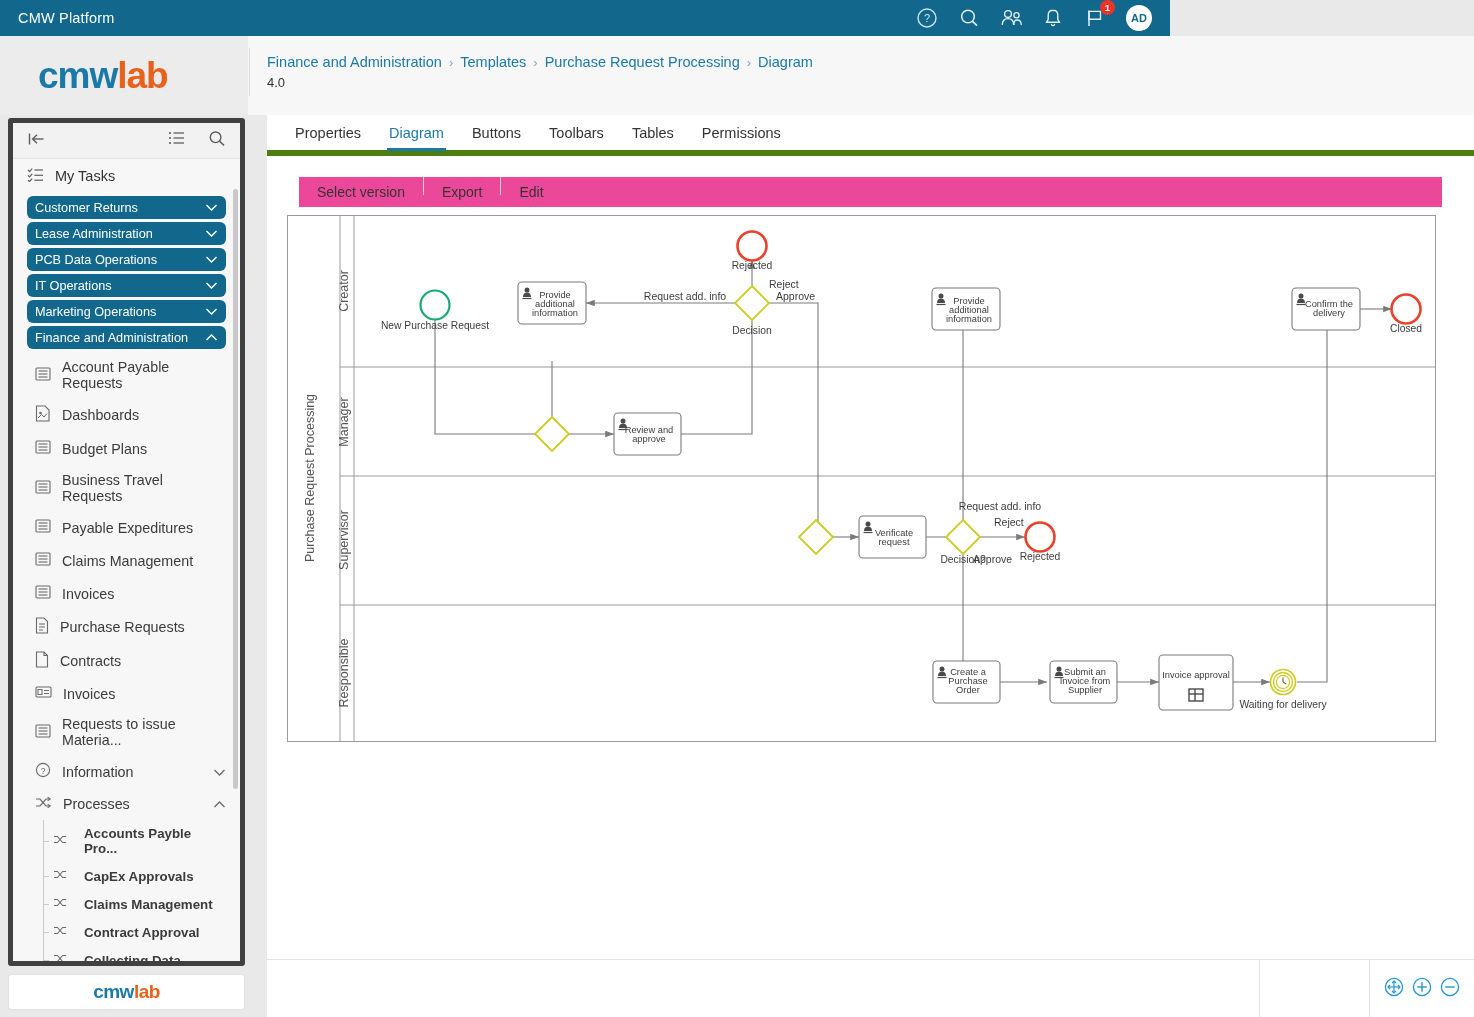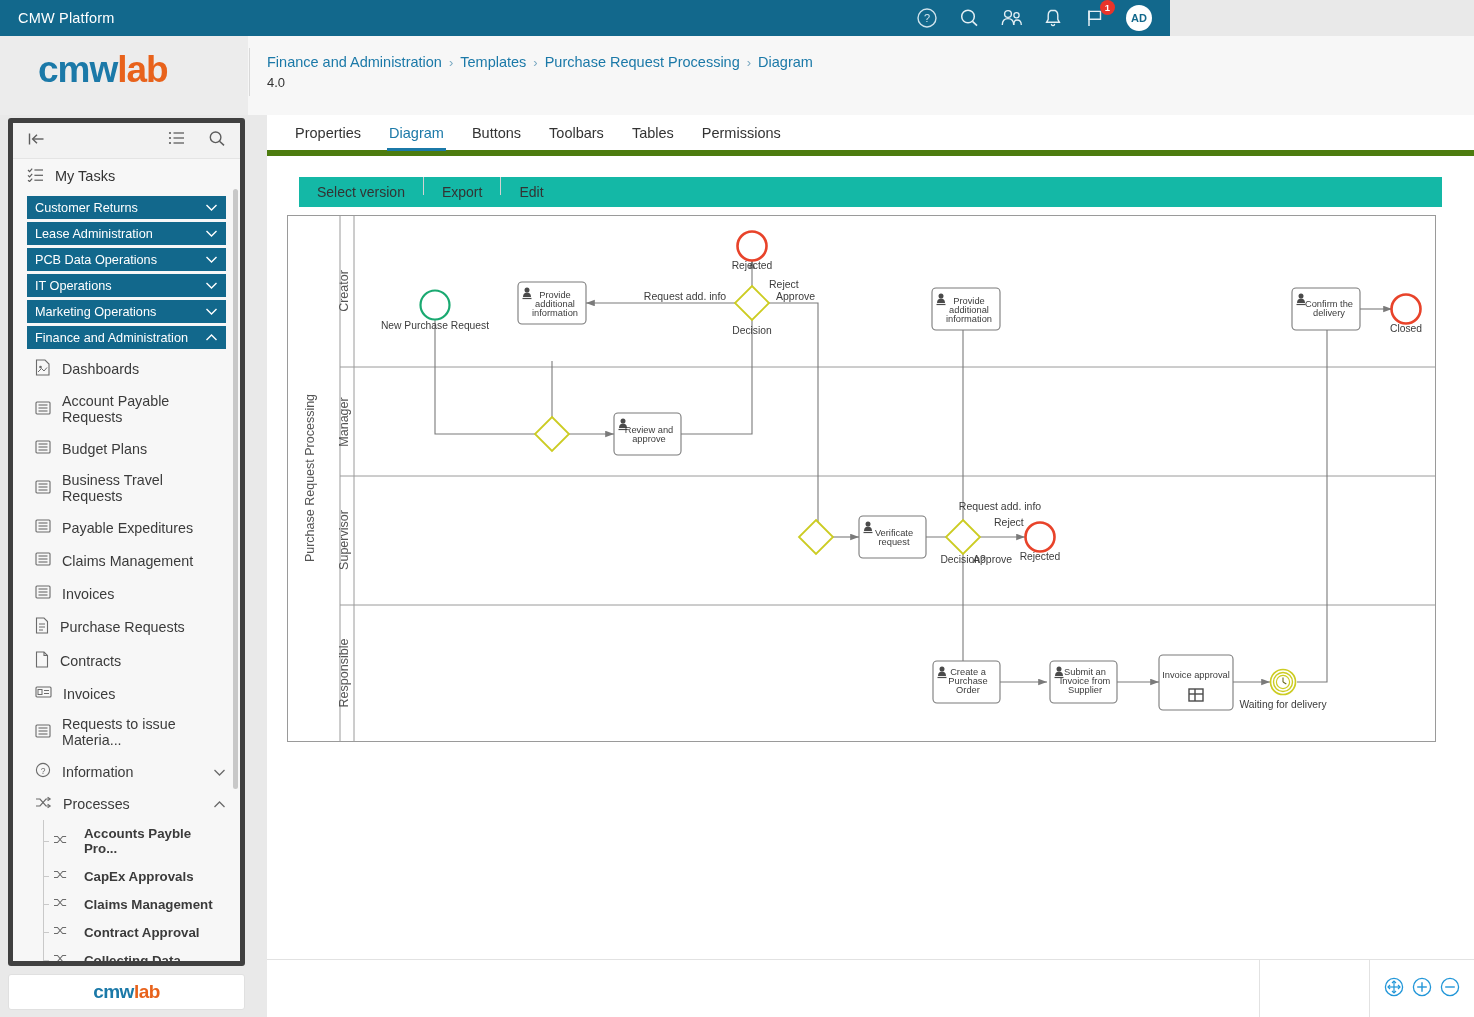--- a/index.html
+++ b/index.html
@@ -37,21 +37,21 @@
     font-size:11px;font-weight:bold;display:flex;align-items:center;justify-content:center;
     cursor:pointer;
   }
 
   
   .header-band{
     position:absolute; top:36px; left:0; width:1474px; height:79px;
     background:#ececec;
   }
   .logo{
-    position:absolute; left:38px; top:49px;
+    position:absolute; left:38px; top:55px;
     font-size:37px; font-weight:bold; letter-spacing:-1px;
   }
   .logo .c1{ color:#1b79a8; }
   .logo .c2{ color:#e8621b; }
   .header-white{
     position:absolute; left:248px; top:36px; width:1226px; height:79px;
     background:#f7f7f7;
   }
   .hdr-sep{
     position:absolute; left:249px; top:48px; width:1px; height:48px; background:#d8d8d8;
@@ -85,21 +85,21 @@
     position:absolute; right:2px; top:30px; width:5px; height:600px;
     background:#c8c8c8; border-radius:3px;
   }
   .sb-mytasks{
     display:flex; align-items:center; gap:11px; padding:8px 14px; font-size:14.5px;
     color:#333; cursor:pointer;
   }
   .sb-group{
     margin:3px 14px; height:23px; background:#12688c; color:#fff;
     display:flex; align-items:center; padding:0 8px; font-size:12.7px;
-    border-radius:0; cursor:pointer;
+    border-radius:6px; cursor:pointer;
   }
   .sb-group .chev{ margin-left:auto; }
   .sb-item{
     display:flex; align-items:center; gap:11px; padding:7px 14px 7px 22px;
     font-size:14.3px; color:#3b3b3b; cursor:pointer;
   }
   .sb-item .chev{ margin-left:auto; }
   .sb-sub{
     display:flex; align-items:center; gap:16px; padding:6px 14px 6px 40px;
     font-size:13.3px; color:#3b3b3b; cursor:pointer; position:relative;font-weight:bold;
@@ -129,21 +129,21 @@
   .tab{
     font-size:14.5px; color:#333; padding:0 14px 9px 14px; cursor:pointer;
     position:relative;
   }
   .tab.active{ color:#1b79a8; }
   .tab.active::after{
     content:""; position:absolute; left:12px; right:12px; bottom:-1px; height:3px;
     background:#1b79a8;
   }
   .toolbar{
-    margin:21px 32px 0 32px; height:30px; background:#14b8a6;
+    margin:21px 32px 0 32px; height:30px; background:#ec4899;
     display:flex; align-items:flex-start;
   }
   .tb-btn{
     font-size:14px; color:#333; padding:0 18px; cursor:pointer; line-height:30px;
   }
   .tb-div{ width:1px; height:18px; background:#d2d2d2; }
 
   
   .diagram-wrap{
     position:absolute; left:287px; top:215px; width:1149px; height:527px;
@@ -316,38 +316,38 @@
       <span>Finance and Administration</span>
       <span class="chev">
         <svg width="13" height="9" viewBox="0 0 13 9">
             <polyline points="1.5,7 6.5,2 11.5,7" fill="none" stroke="#ffffff" stroke-width="1.4"></polyline>
           </svg>
       </span>
     </div>
 
     <div class="sb-item">
       <span>
-        <svg width="16" height="17" viewBox="0 0 16 17">
-            <path d="M1.5,1 L10,1 L14,5 L14,16 L1.5,16 Z" fill="none" stroke="#6b6b6b" stroke-width="1.1"></path>
-            <circle cx="5.5" cy="8" r="1.3" fill="#6b6b6b"></circle>
-            <polyline points="3,13 6.5,9.5 9,12 12,8.5" fill="none" stroke="#6b6b6b" stroke-width="1"></polyline>
-          </svg>
-      </span>
-      <span>Dashboards</span>
-    </div>
-    <div class="sb-item">
-      <span>
         <svg width="16" height="16" viewBox="0 0 16 16">
             <rect x="1" y="2" width="14" height="12" fill="none" stroke="#6b6b6b" stroke-width="1.1" rx="1"></rect>
             <line x1="3.5" y1="5" x2="12.5" y2="5" stroke="#6b6b6b" stroke-width="1.1"></line>
             <line x1="3.5" y1="8" x2="12.5" y2="8" stroke="#6b6b6b" stroke-width="1.1"></line>
             <line x1="3.5" y1="11" x2="12.5" y2="11" stroke="#6b6b6b" stroke-width="1.1"></line>
           </svg>
       </span>
       <span>Account Payable Requests</span>
+    </div>
+    <div class="sb-item">
+      <span>
+        <svg width="16" height="17" viewBox="0 0 16 17">
+            <path d="M1.5,1 L10,1 L14,5 L14,16 L1.5,16 Z" fill="none" stroke="#6b6b6b" stroke-width="1.1"></path>
+            <circle cx="5.5" cy="8" r="1.3" fill="#6b6b6b"></circle>
+            <polyline points="3,13 6.5,9.5 9,12 12,8.5" fill="none" stroke="#6b6b6b" stroke-width="1"></polyline>
+          </svg>
+      </span>
+      <span>Dashboards</span>
     </div>
     <div class="sb-item">
       <span>
         <svg width="16" height="16" viewBox="0 0 16 16">
             <rect x="1" y="2" width="14" height="12" fill="none" stroke="#6b6b6b" stroke-width="1.1" rx="1"></rect>
             <line x1="3.5" y1="5" x2="12.5" y2="5" stroke="#6b6b6b" stroke-width="1.1"></line>
             <line x1="3.5" y1="8" x2="12.5" y2="8" stroke="#6b6b6b" stroke-width="1.1"></line>
             <line x1="3.5" y1="11" x2="12.5" y2="11" stroke="#6b6b6b" stroke-width="1.1"></line>
           </svg>
       </span>

